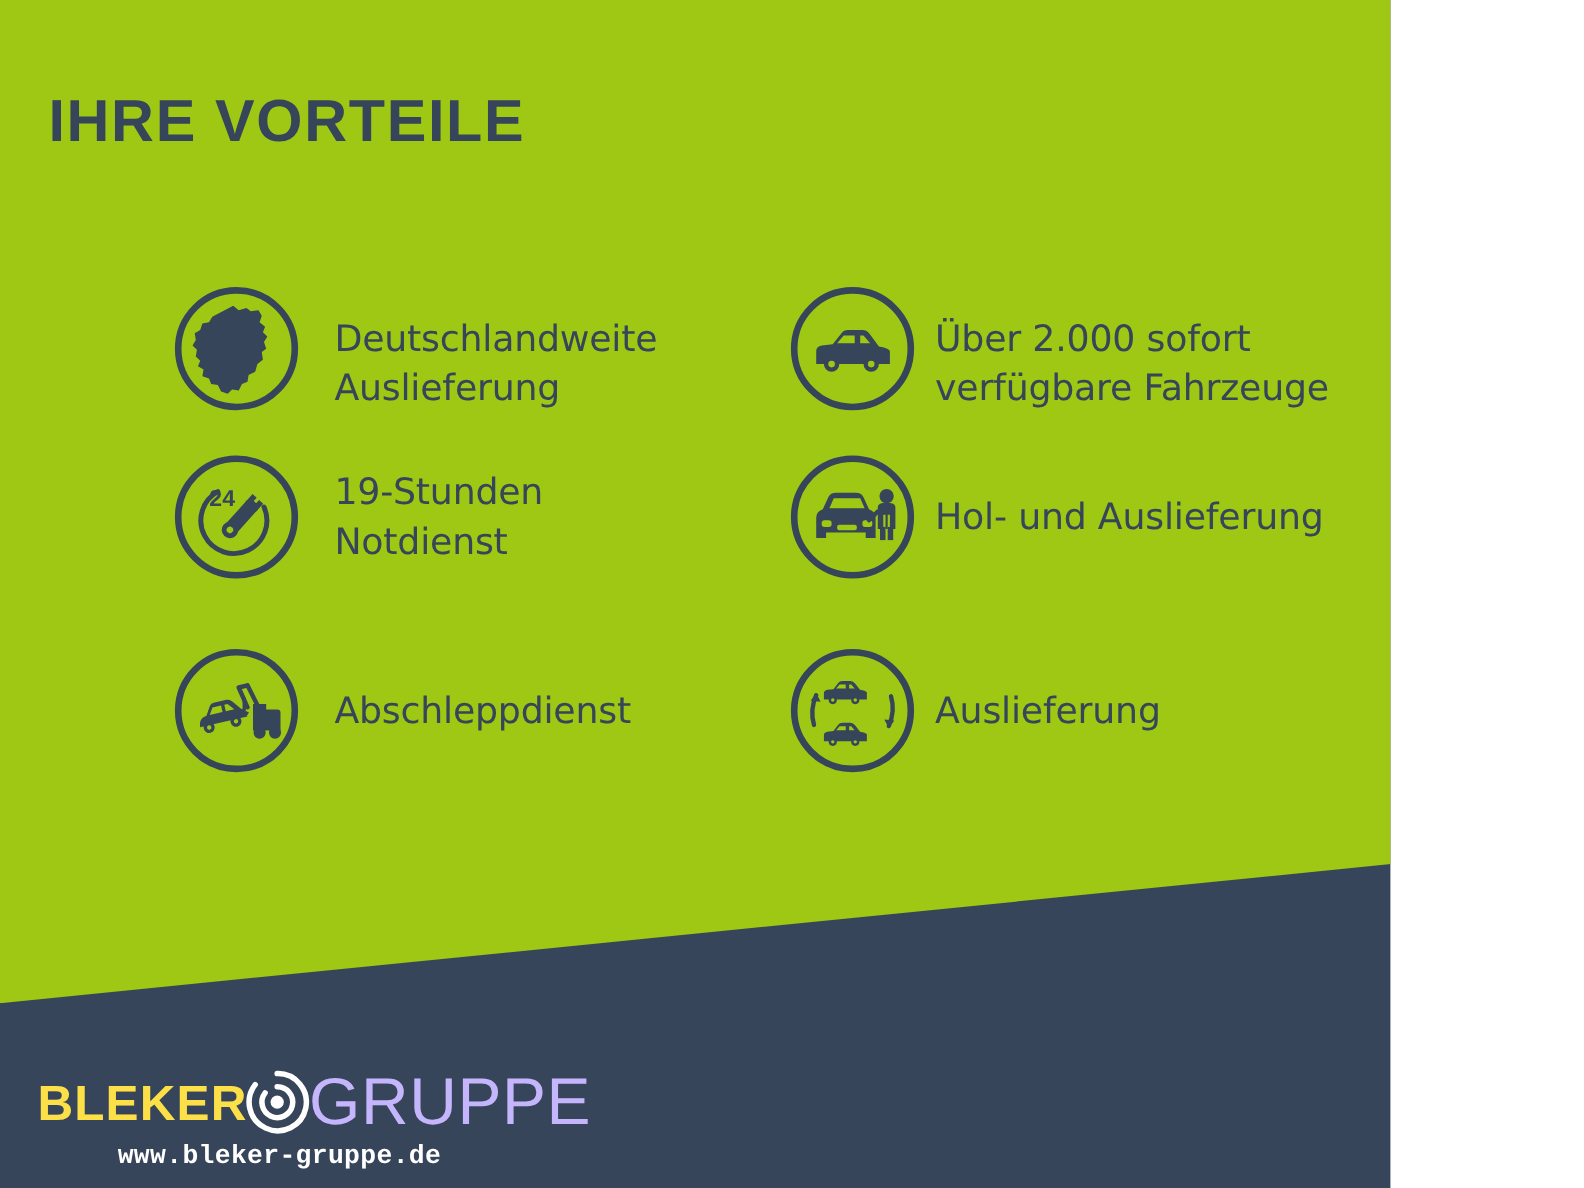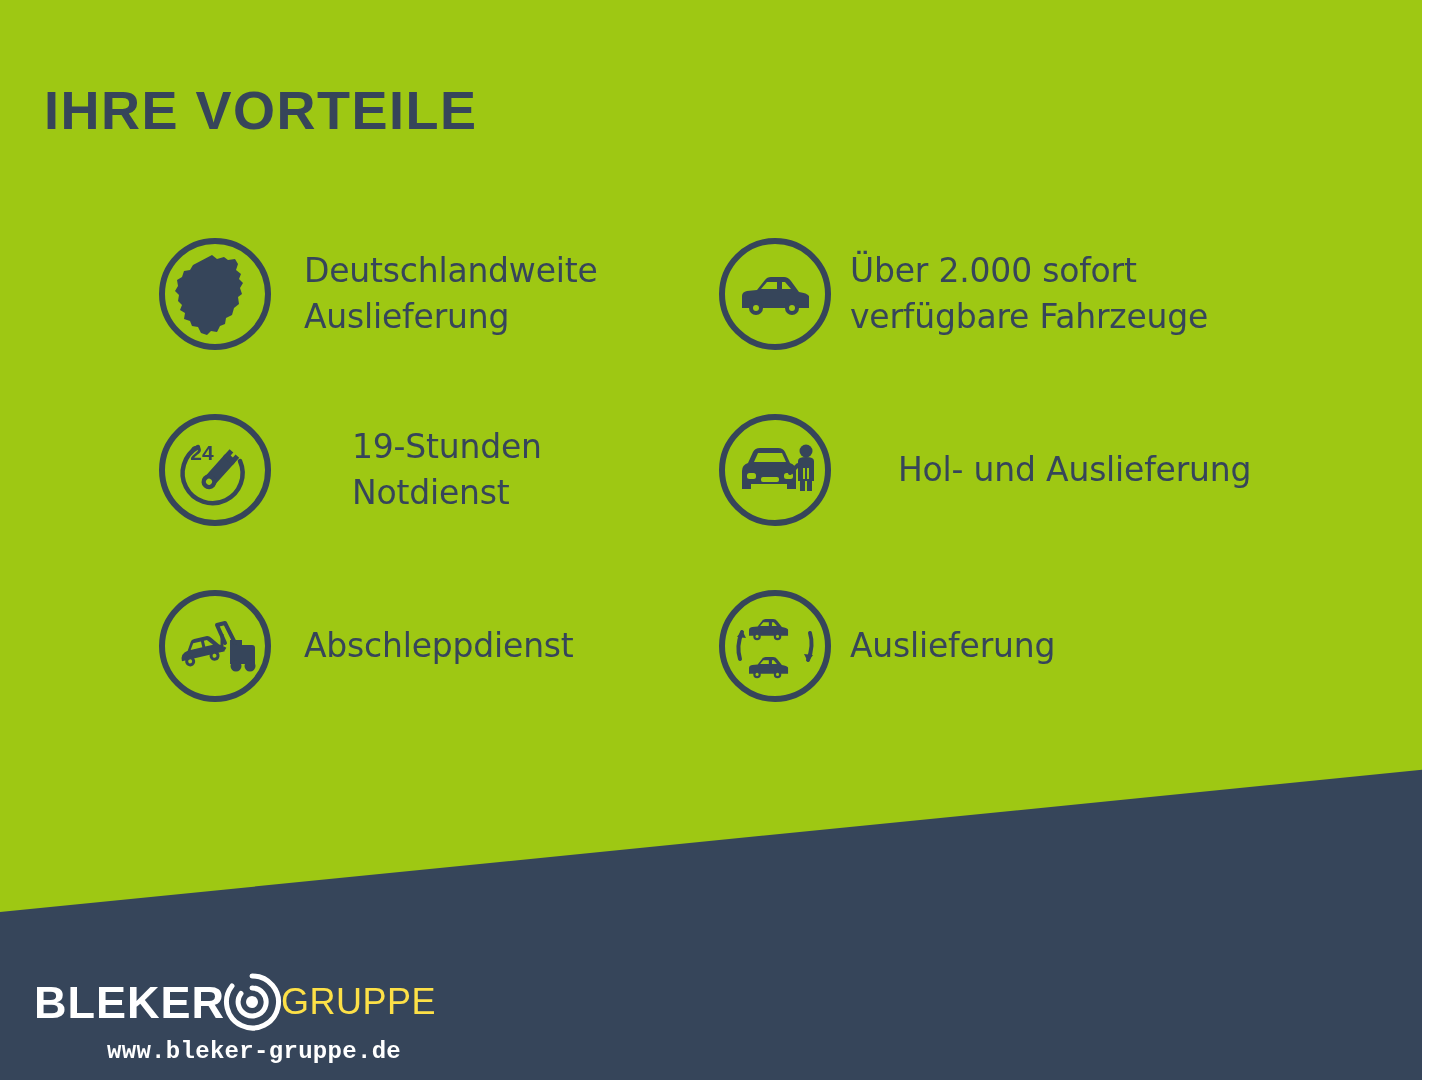--- a/index.html
+++ b/index.html
@@ -2,21 +2,21 @@
 <html><head>
 <meta charset="utf-8">
 <style>
   html, body {
     margin: 0;
     padding: 0;
     background: #ffffff;
   }
   #slide {
     position: relative;
-    width: 1422px;
+    width: 1264px;
     height: 1080px;
     overflow: hidden;
     font-family: "DejaVu Sans", sans-serif;
     background: #36455a;
   }
   
   #green-panel {
     position: absolute;
     left: 0; top: 0;
     width: 1440px;
@@ -53,22 +53,22 @@
   .col-left  { left: 0px; }
   .col-right { left: 560px; }
 
   .benefit {
     position: absolute;
     left: 0;
     display: flex;
     align-items: center;
     height: 140px;
   }
-  .benefit.r0 { top: 0px; }
-  .benefit.r1 { top: 176px; gap: 48px; }
+  .benefit.r0 { top: 12px; align-items: flex-end; }
+  .benefit.r1 { top: 176px; }
   .benefit.r2 { top: 352px; }
 
   .icon-wrap {
     flex: 0 0 auto;
     width: 118px;
     height: 118px;
     position: relative;
   }
   .icon-wrap svg { display: block; width: 118px; height: 118px; }
 
@@ -93,37 +93,37 @@
   #logo-row {
     display: flex;
     align-items: center;
     height: 60px;
   }
   #logo-bleker {
     font-family: "Liberation Sans", sans-serif;
     font-weight: bold;
     font-size: 45px;
     letter-spacing: 1px;
-    color: #ffffff;
+    color: #fde047;
     line-height: 1;
   }
   #logo-mark {
     width: 62px;
     height: 62px;
     margin-left: -4px;
     margin-right: -2px;
     flex: 0 0 auto;
   }
   #logo-mark svg { display: block; width: 62px; height: 62px; }
   #logo-gruppe {
     font-family: "Liberation Sans", sans-serif;
     font-weight: normal;
-    font-size: 36px;
+    font-size: 60px;
     letter-spacing: 0.5px;
-    color: #fde047;
+    color: #c4b5fd;
     line-height: 1;
   }
   #logo-url {
     margin-top: 6px;
     margin-left: 73px;
     font-family: Liberation Mono, monospace;
     font-weight: bold;
     font-size: 24px;
     letter-spacing: 0.3px;
     color: #ffffff;

